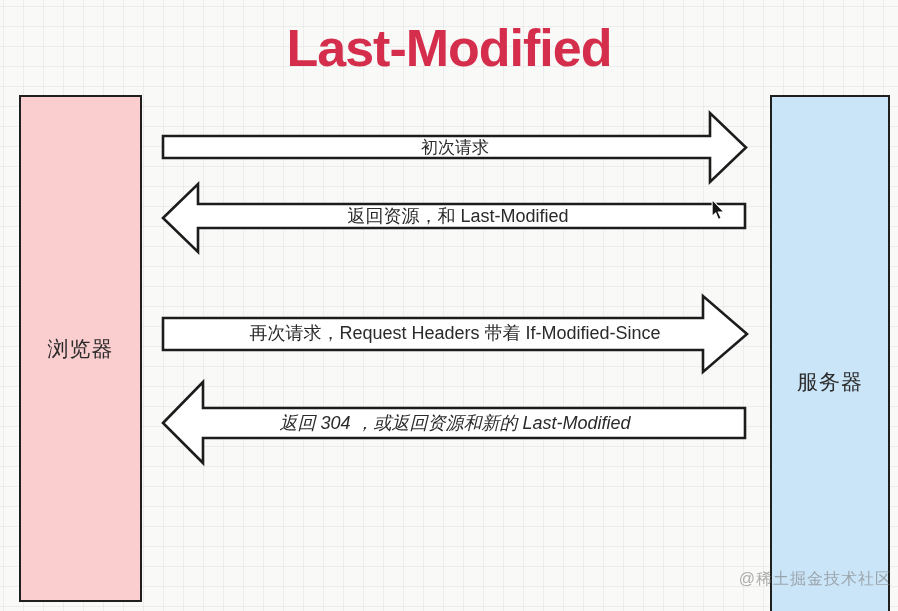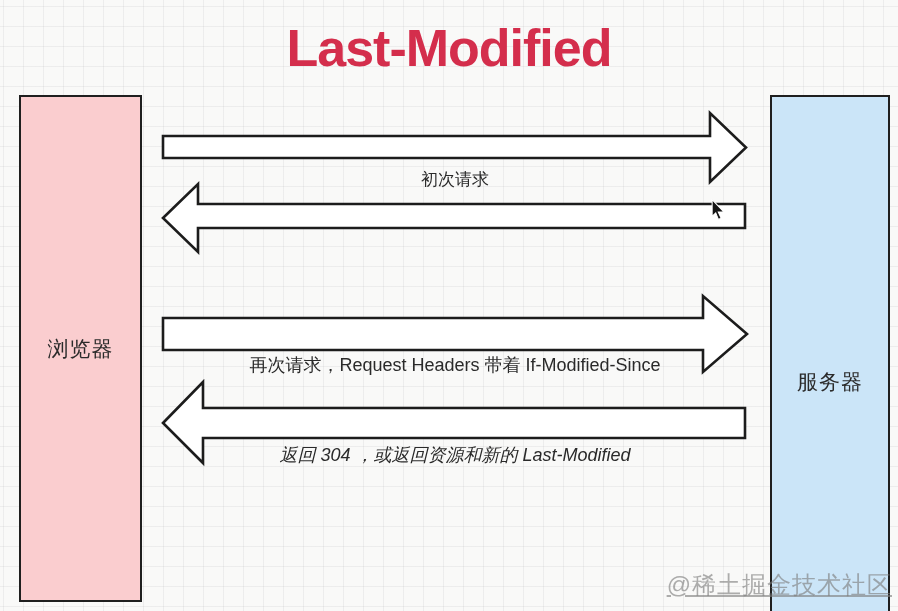--- a/index.html
+++ b/index.html
@@ -51,34 +51,32 @@
     stroke:#1c1c1c;
     stroke-width:2.6;
     stroke-linejoin:miter;
   }
   .msg{
     position:absolute;
     transform:translate(-50%,-50%);
     white-space:nowrap;
     font-size:18px;
     color:#2a2a2a;
-    margin-top:32px;
   }
   .msg-1{left:455px;top:147px;font-size:17px;}
   .msg-2{left:458px;top:216px;}
   .msg-3{left:455px;top:333px;}
   .msg-4{left:455px;top:423px;font-style:italic;}
   .watermark{
     position:absolute;
     top:569px;right:6px;
-    font-size:24px;
+    font-size:16px;
     letter-spacing:1px;
     color:rgba(125,125,125,0.62);
     z-index:5;
-    text-decoration:underline;
   }
   .cursor{
     position:absolute;
     left:711px;top:199px;
     width:15px;height:22px;
     z-index:6;
   }
 </style>
 </head>
 <body>
@@ -96,20 +94,21 @@
   </div>
 
   <svg class="arrows" viewBox="0 0 898 611" xmlns="http://www.w3.org/2000/svg" aria-hidden="true">
     <polygon points="163,136 710,136 710,113 746,147.5 710,182 710,158 163,158"></polygon>
     <polygon points="163,218 198,184 198,204 745,204 745,228 198,228 198,252"></polygon>
     <polygon points="163,318 703,318 703,296 747,334 703,372 703,350 163,350"></polygon>
     <polygon points="163,423 203,382 203,408 745,408 745,438 203,438 203,463"></polygon>
   </svg>
 
   <div class="msg msg-1">初次请求</div>
+  <div class="msg msg-2">返回资源，和 Last-Modified</div>
   <div class="msg msg-3">再次请求，Request Headers 带着 If-Modified-Since</div>
   <div class="msg msg-4">返回 304 ，或返回资源和新的 Last-Modified</div>
 
   <svg class="cursor" viewBox="0 0 12 19" xmlns="http://www.w3.org/2000/svg" aria-hidden="true">
     <path d="M0.5,0.5 L0.5,15 L3.6,12.1 L5.9,17.6 L8.2,16.5 L5.8,11.2 L10.6,11.2 Z" fill="#141414" stroke="#ffffff" stroke-width="0.9"></path>
   </svg>
 
   <div class="watermark">@稀土掘金技术社区</div>
 
 </div>

